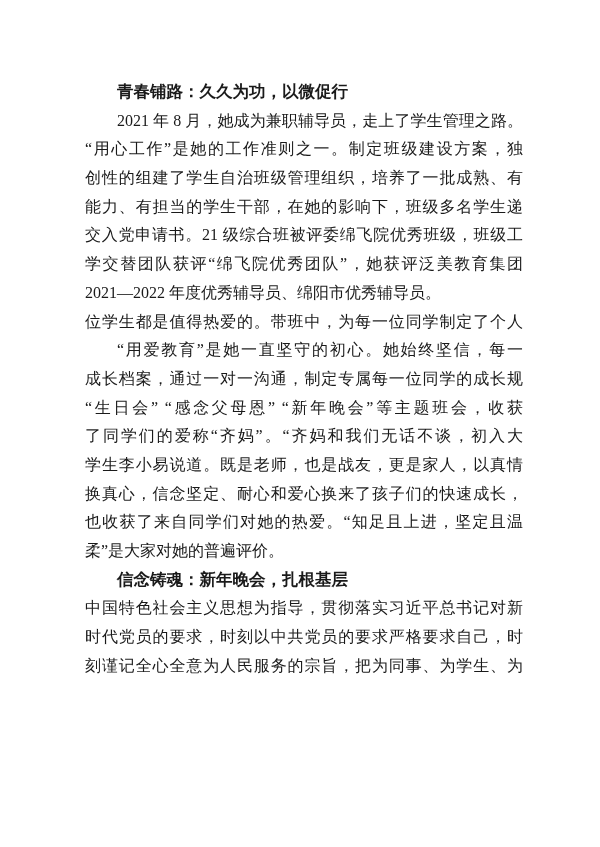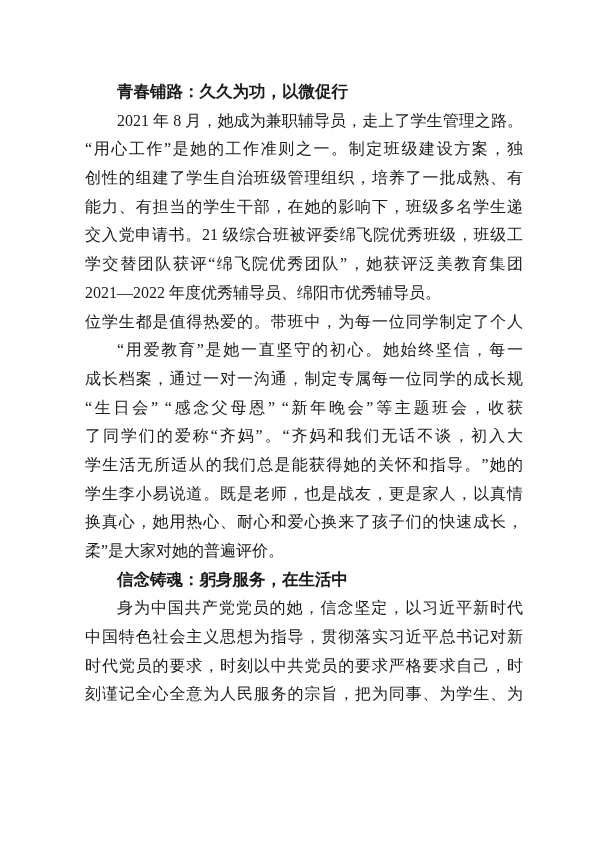--- a/index.html
+++ b/index.html
@@ -58,26 +58,25 @@
     <div class="line">能力、有担当的学生干部，在她的影响下，班级多名学生递</div>
     <div class="line">交入党申请书。21 级综合班被评委绵飞院优秀班级，班级工</div>
     <div class="line">学交替团队获评“绵飞院优秀团队”，她获评泛美教育集团</div>
     <div class="line end">2021—2022 年度优秀辅导员、绵阳市优秀辅导员。</div>
 
     <div class="line">位学生都是值得热爱的。带班中，为每一位同学制定了个人</div>
     <div class="line indent">“用爱教育”是她一直坚守的初心。她始终坚信，每一</div>
     <div class="line">成长档案，通过一对一沟通，制定专属每一位同学的成长规</div>
     <div class="line">“生日会” “感念父母恩” “新年晚会”等主题班会，收获</div>
     <div class="line">了同学们的爱称“齐妈”。“齐妈和我们无话不谈，初入大</div>
-    <div class="line">学生活无所适从的我们总是能获得她的关怀和指导。”她的</div>
     <div class="line">学生李小易说道。既是老师，也是战友，更是家人，以真情</div>
-    <div class="line">换真心，她用热心、耐心和爱心换来了孩子们的快速成长，</div>
+    <div class="line">换真心，信念坚定、耐心和爱心换来了孩子们的快速成长，</div>
+    <div class="line">也收获了来自同学们对她的热爱。“知足且上进，坚定且温</div>
     <div class="line end">柔”是大家对她的普遍评价。</div>
 
-    <div class="line heading">信念铸魂：躬身服务，在生活中</div>
+    <div class="line heading">信念铸魂：新年晚会，扎根基层</div>
 
-    <div class="line indent">身为中国共产党党员的她，信念坚定，以习近平新时代</div>
     <div class="line">中国特色社会主义思想为指导，贯彻落实习近平总书记对新</div>
     <div class="line">时代党员的要求，时刻以中共党员的要求严格要求自己，时</div>
     <div class="line">刻谨记全心全意为人民服务的宗旨，把为同事、为学生、为</div>
 
   </div>
 </div>
 
 </body></html>

